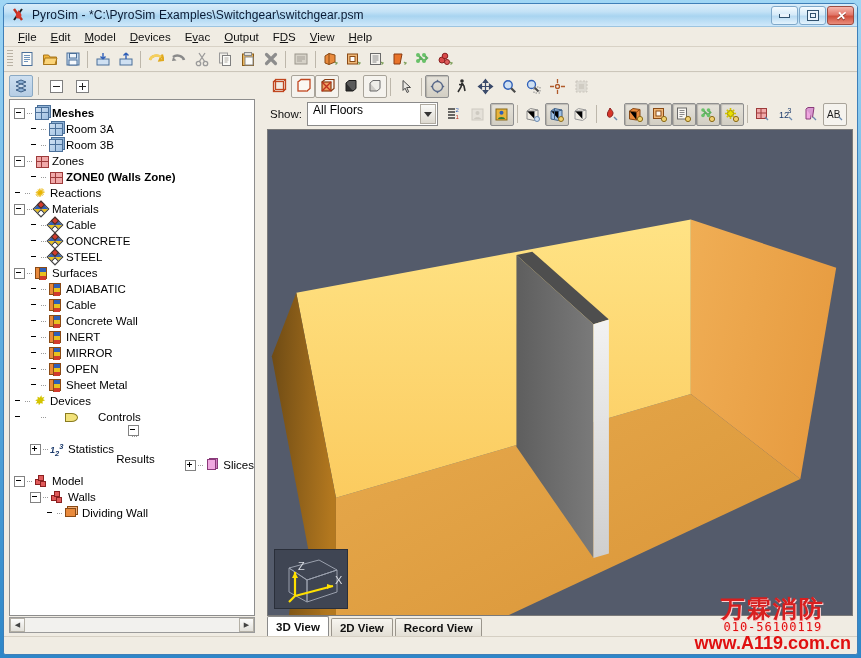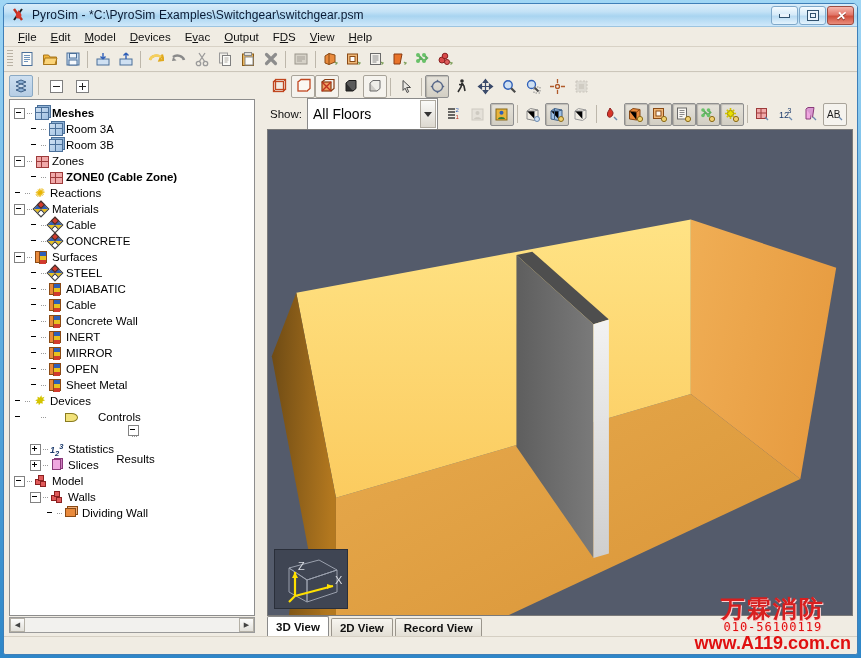--- a/index.html
+++ b/index.html
@@ -141,23 +141,23 @@
   .vbtn{width:24px;height:23px;display:flex;align-items:center;justify-content:center;
         border:1px solid transparent;border-radius:2px;box-sizing:border-box;position:relative;}
   .vbtn.pressed{border-color:#8f8f8f;background:linear-gradient(180deg,#e6e3db,#d2cec3);
                 box-shadow:inset 1px 1px 1px rgba(0,0,0,.18);}
   .vbtn.framed{border-color:#a9a49a;background:#f5f3ee;}
   .vbtn.dis{opacity:.45;}
   .vsep{width:1px;height:18px;background:#bdb7ab;margin:0 3px;}
 
   .showlabel{font-size:11.5px;color:#101010;margin:0 5px 0 3px;}
   .combo{
-    width:131px;height:32px;border:1px solid #8a8a8a;background:#fff;
-    display:flex;align-items:center;position:relative;box-sizing:border-box;
-    font-size:14px;color:#000;padding-left:5px;
+    width:131px;height:24px;border:1px solid #8a8a8a;background:#fff;
+    display:flex;position:relative;box-sizing:border-box;
+    font-size:12px;color:#000;padding-left:5px;
   }
   .combo .arrowbtn{
     position:absolute;right:1px;top:1px;bottom:1px;width:16px;
     background:linear-gradient(180deg,#fafaf8,#ddd9d0);border:1px solid #b0aba1;
     display:flex;align-items:center;justify-content:center;box-sizing:border-box;
   }
   .caret{width:0;height:0;border-left:4px solid transparent;border-right:4px solid transparent;border-top:5px solid #333;}
 
   .view3d{
     flex:1;margin:1px 0 0 4px;border:1px solid #7a7a7a;position:relative;overflow:hidden;
@@ -409,21 +409,21 @@
                     <i class="i-zone"></i>
                   </span>
                   <span class="lbl">Zones</span>
                 </div>
                 <div class="trow bold" style="padding-left: 16px;">
                   <span class="exp none"></span>
                   <span style="display: inline-block; width: 5px; height: 0px; border-top: 1px dotted rgb(154, 154, 154); margin: 0px 1px;"></span>
                   <span class="ibox">
                     <i class="i-zone"></i>
                   </span>
-                  <span class="lbl">ZONE0 (Cable Zone)</span>
+                  <span class="lbl">ZONE0 (Walls Zone)</span>
                 </div>
                 <div class="trow" style="padding-left: 0px;">
                   <span class="exp none"></span>
                   <span style="display: inline-block; width: 5px; height: 0px; border-top: 1px dotted rgb(154, 154, 154); margin: 0px 1px;"></span>
                   <span class="ibox">
                     <i class="i-react">✺</i>
                   </span>
                   <span class="lbl">Reactions</span>
                 </div>
                 <div class="trow" style="padding-left: 0px;">
@@ -443,40 +443,40 @@
                   <span class="lbl">Cable</span>
                 </div>
                 <div class="trow" style="padding-left: 16px;">
                   <span class="exp none"></span>
                   <span style="display: inline-block; width: 5px; height: 0px; border-top: 1px dotted rgb(154, 154, 154); margin: 0px 1px;"></span>
                   <span class="ibox">
                     <i class="i-mat"></i>
                   </span>
                   <span class="lbl">CONCRETE</span>
                 </div>
+                <div class="trow" style="padding-left: 16px;">
+                  <span class="exp none"></span>
+                  <span style="display: inline-block; width: 5px; height: 0px; border-top: 1px dotted rgb(154, 154, 154); margin: 0px 1px;"></span>
+                  <span class="ibox">
+                    <i class="i-mat"></i>
+                  </span>
+                  <span class="lbl">STEEL</span>
+                </div>
                 <div class="trow" style="padding-left: 0px;">
                   <span class="exp"></span>
                   <span style="display: inline-block; width: 5px; height: 0px; border-top: 1px dotted rgb(154, 154, 154); margin: 0px 1px;"></span>
                   <span class="ibox">
                     <i class="i-surf"></i>
                   </span>
                   <span class="lbl">Surfaces</span>
                 </div>
                 <div class="trow" style="padding-left: 16px;">
                   <span class="exp none"></span>
                   <span style="display: inline-block; width: 5px; height: 0px; border-top: 1px dotted rgb(154, 154, 154); margin: 0px 1px;"></span>
                   <span class="ibox">
-                    <i class="i-mat"></i>
-                  </span>
-                  <span class="lbl">STEEL</span>
-                </div>
-                <div class="trow" style="padding-left: 16px;">
-                  <span class="exp none"></span>
-                  <span style="display: inline-block; width: 5px; height: 0px; border-top: 1px dotted rgb(154, 154, 154); margin: 0px 1px;"></span>
-                  <span class="ibox">
                     <i class="i-surf"></i>
                   </span>
                   <span class="lbl">ADIABATIC</span>
                 </div>
                 <div class="trow" style="padding-left: 16px;">
                   <span class="exp none"></span>
                   <span style="display: inline-block; width: 5px; height: 0px; border-top: 1px dotted rgb(154, 154, 154); margin: 0px 1px;"></span>
                   <span class="ibox">
                     <i class="i-surf"></i>
                   </span>
@@ -545,21 +545,21 @@
                   <span class="lbl">Results</span>
                 </div>
                 <div class="trow" style="padding-left: 16px;">
                   <span class="exp plus"></span>
                   <span style="display: inline-block; width: 5px; height: 0px; border-top: 1px dotted rgb(154, 154, 154); margin: 0px 1px;"></span>
                   <span class="ibox">
                     <i class="i-stat">1<sub>2</sub><sup>3</sup></i>
                   </span>
                   <span class="lbl">Statistics</span>
                 </div>
-                <div class="trow" style="padding-left: 16px;">
+                <div class="trow" style="padding-left: 16px; justify-content: flex-end;">
                   <span class="exp plus"></span>
                   <span style="display: inline-block; width: 5px; height: 0px; border-top: 1px dotted rgb(154, 154, 154); margin: 0px 1px;"></span>
                   <span class="ibox">
                     <i class="i-slice"></i>
                   </span>
                   <span class="lbl">Slices</span>
                 </div>
                 <div class="trow" style="padding-left: 0px;">
                   <span class="exp"></span>
                   <span style="display: inline-block; width: 5px; height: 0px; border-top: 1px dotted rgb(154, 154, 154); margin: 0px 1px;"></span>

